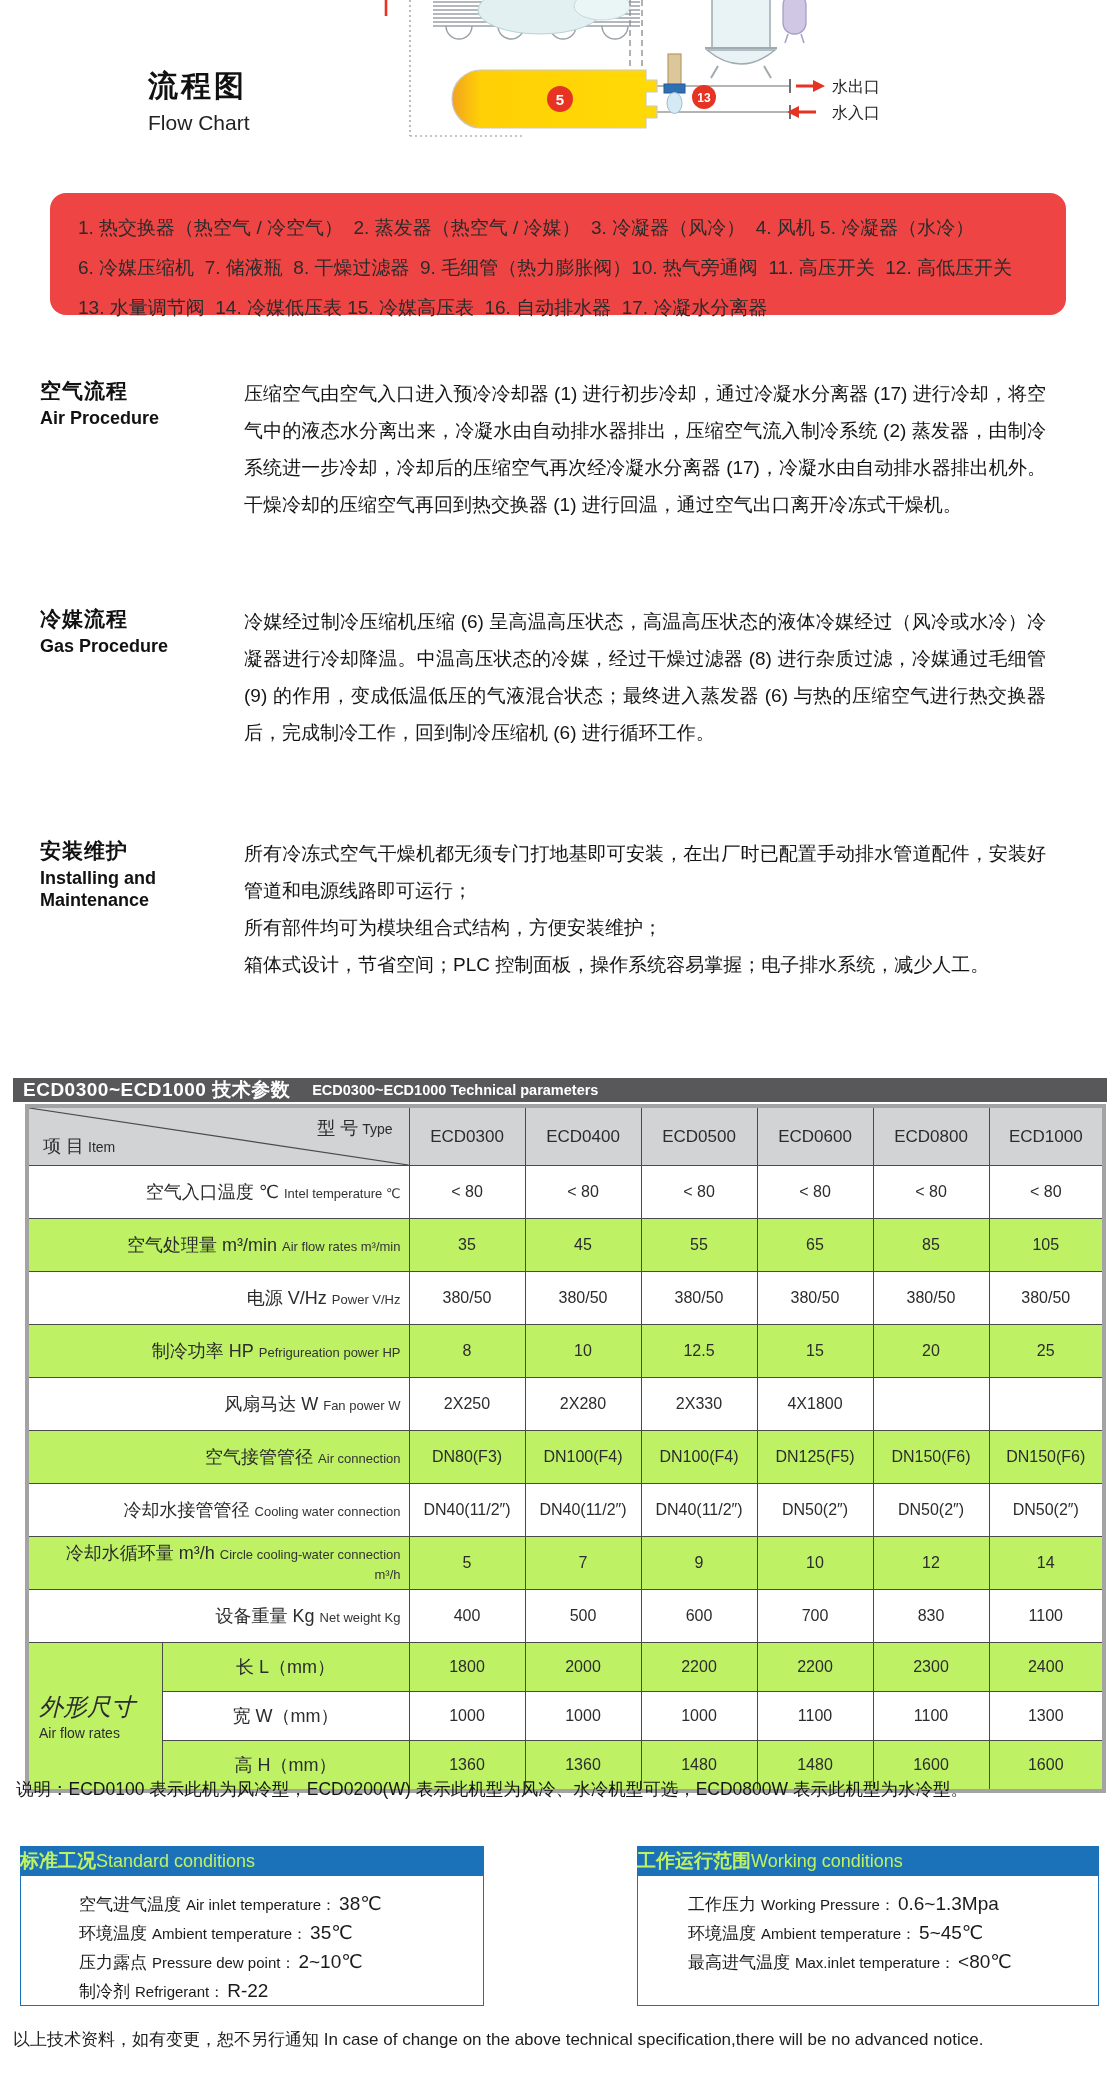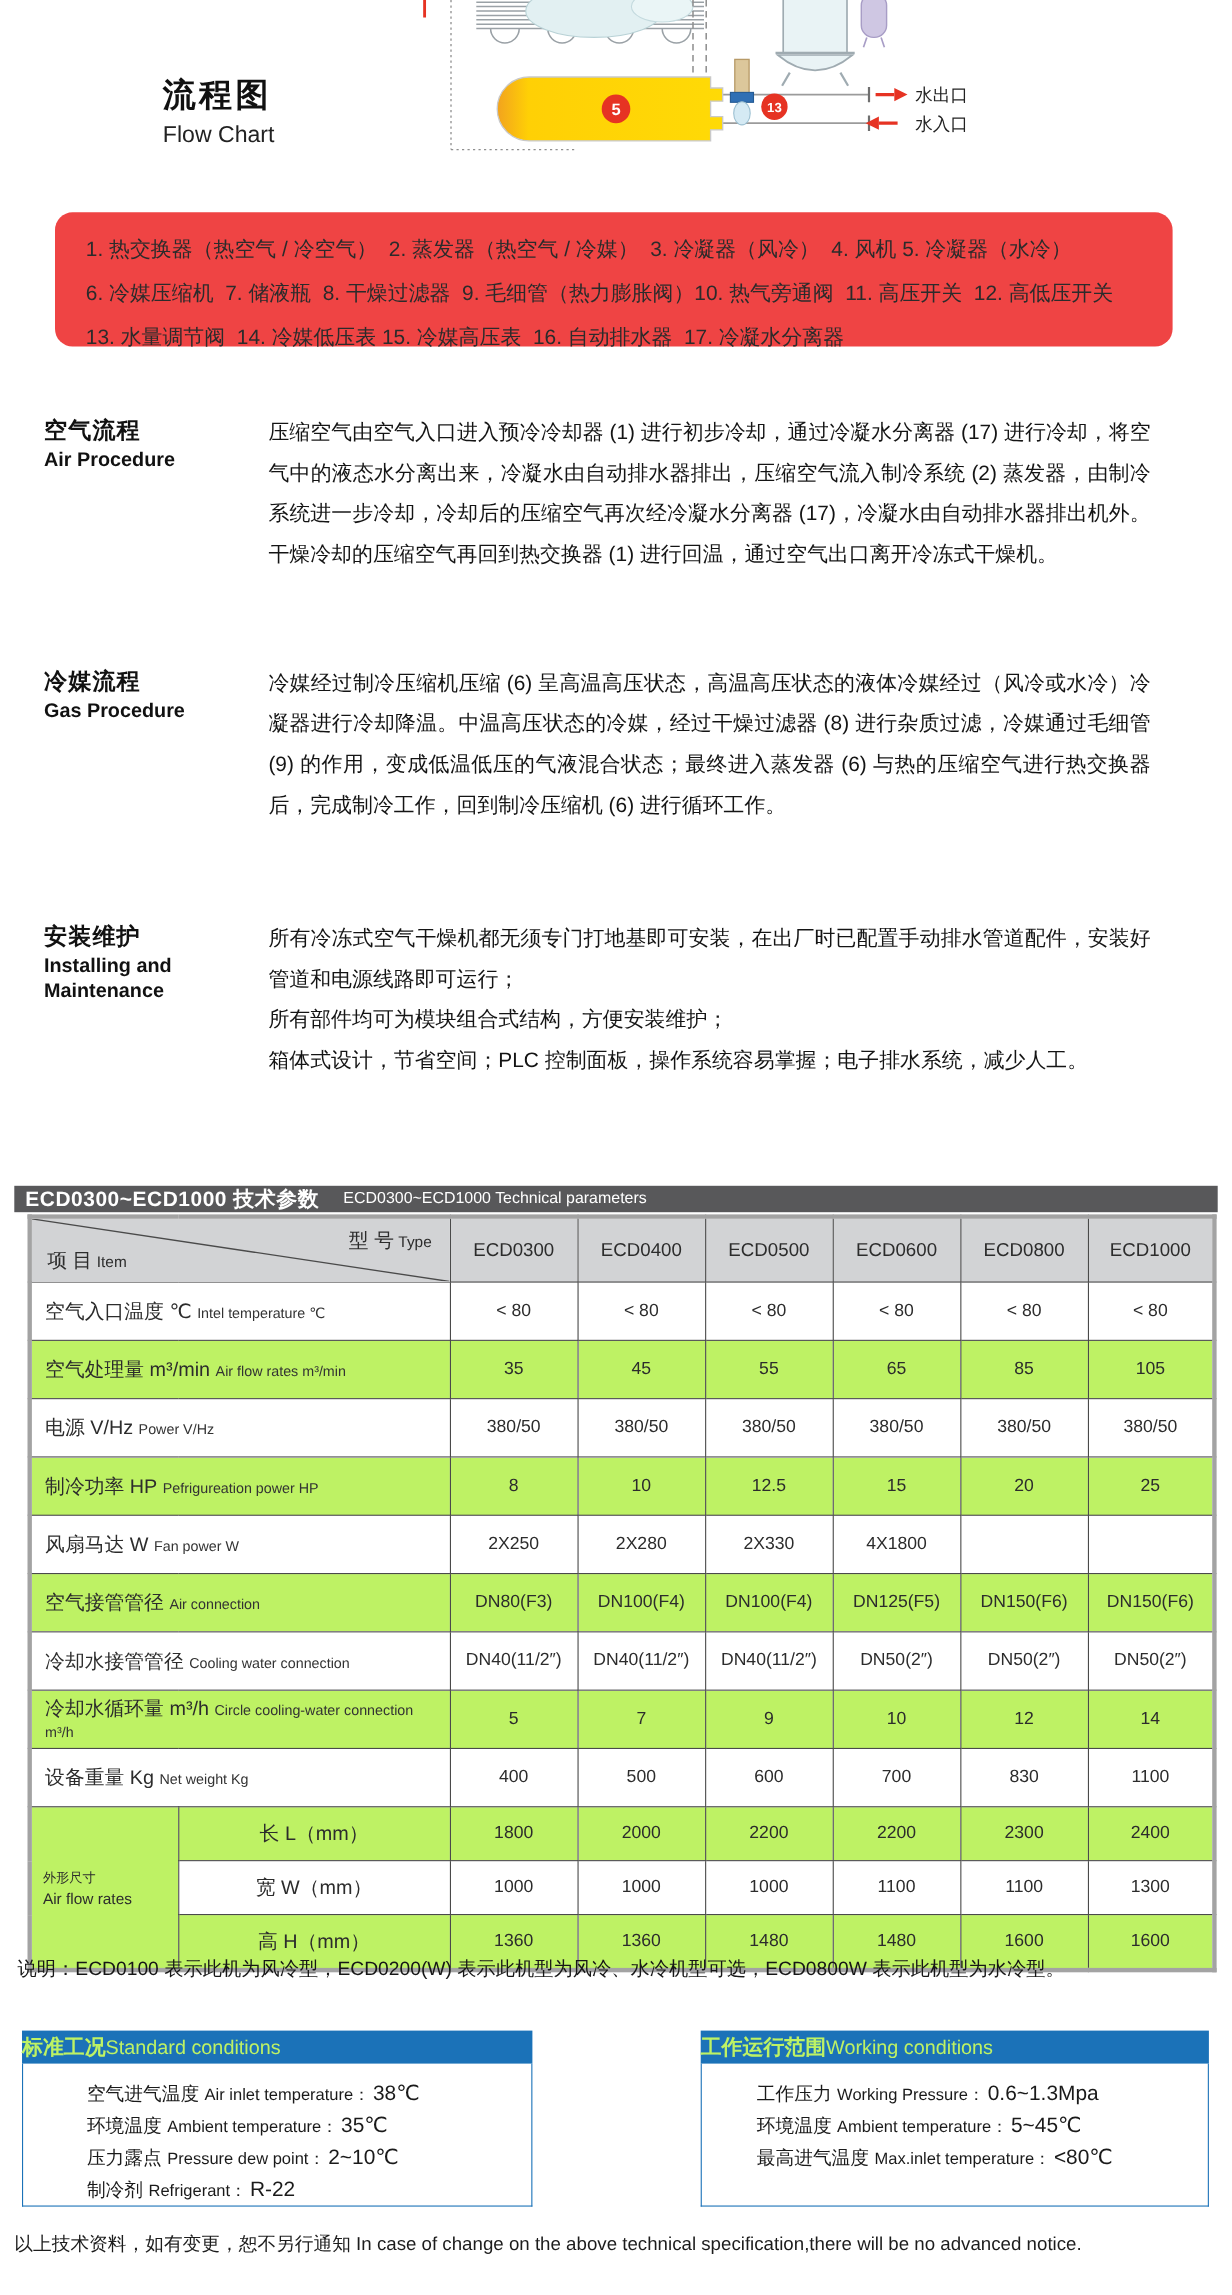--- a/index.html
+++ b/index.html
@@ -29,34 +29,34 @@
   .sec-head{position:absolute;left:40px;top:2px;width:195px;color:#111;}
   .sec-head .zh{font-size:21px;font-weight:bold;letter-spacing:1px;}
   .sec-head .en{font-size:18px;font-weight:bold;line-height:22px;margin-top:2px;}
   .sec-body{position:absolute;left:244px;top:0;width:802px;font-size:19px;line-height:37px;
             color:#141414;text-align:justify;}
 
   
   .tbar{position:absolute;top:1078px;left:13px;width:1094px;height:24px;background:#58585a;
         color:#fff;display:flex;align-items:center;padding-left:10px;box-sizing:border-box;}
   .tbar .zh{font-size:19px;font-weight:bold;letter-spacing:.5px;}
-  .tbar .en{font-size:14.5px;margin-left:22px;font-weight:normal;}
+  .tbar .en{font-size:14.5px;margin-left:22px;font-weight:bold;}
 
   
   #spec-table{position:absolute;top:1104px;left:25px;width:1075px;border-collapse:collapse;
               table-layout:fixed;border:4px solid #a3a3a3;}
   #spec-table td{border:1px solid #4a4a4a;height:48px;font-size:16px;color:#2c2c2c;
                  text-align:center;padding:0;overflow:hidden;vertical-align:middle;}
   #spec-table tr.gray td{background:#bef264;}
   #spec-table tr.hdr td{background:#d2d3d5;height:57px;font-size:17px;}
-  #spec-table td.lbl{text-align:left;padding:2px 8px 2px 12px;line-height:1.25;}
+  #spec-table td.lbl{text-align:right;padding:2px 8px 2px 12px;line-height:1.25;}
   .lbl .zh{font-size:18px;}
   .lbl .en{font-size:13px;margin-left:5px;color:#333;}
   #spec-table td.dimhead{background:#fff;text-align:left;padding-left:10px;}
-  .dimhead .zh{font-size:12px;}
+  .dimhead .zh{font-size:24px;font-style:italic;}
   .dimhead .en{font-size:14px;margin-top:2px;}
   #spec-table td.sub{font-size:18px;}
   td.corner{position:relative;padding:0;}
   .corner-in{position:relative;width:100%;height:57px;}
   .diag{position:absolute;top:0;left:0;width:100%;height:100%;}
   .diag line{stroke:#4a4a4a;stroke-width:1.2;}
   .corner-in .type{position:absolute;top:8px;right:16px;}
   .corner-in .item{position:absolute;bottom:7px;left:14px;}
   .corner-in .zh{font-size:18px;}
   .corner-in .en{font-size:14px;margin-left:4px;}

